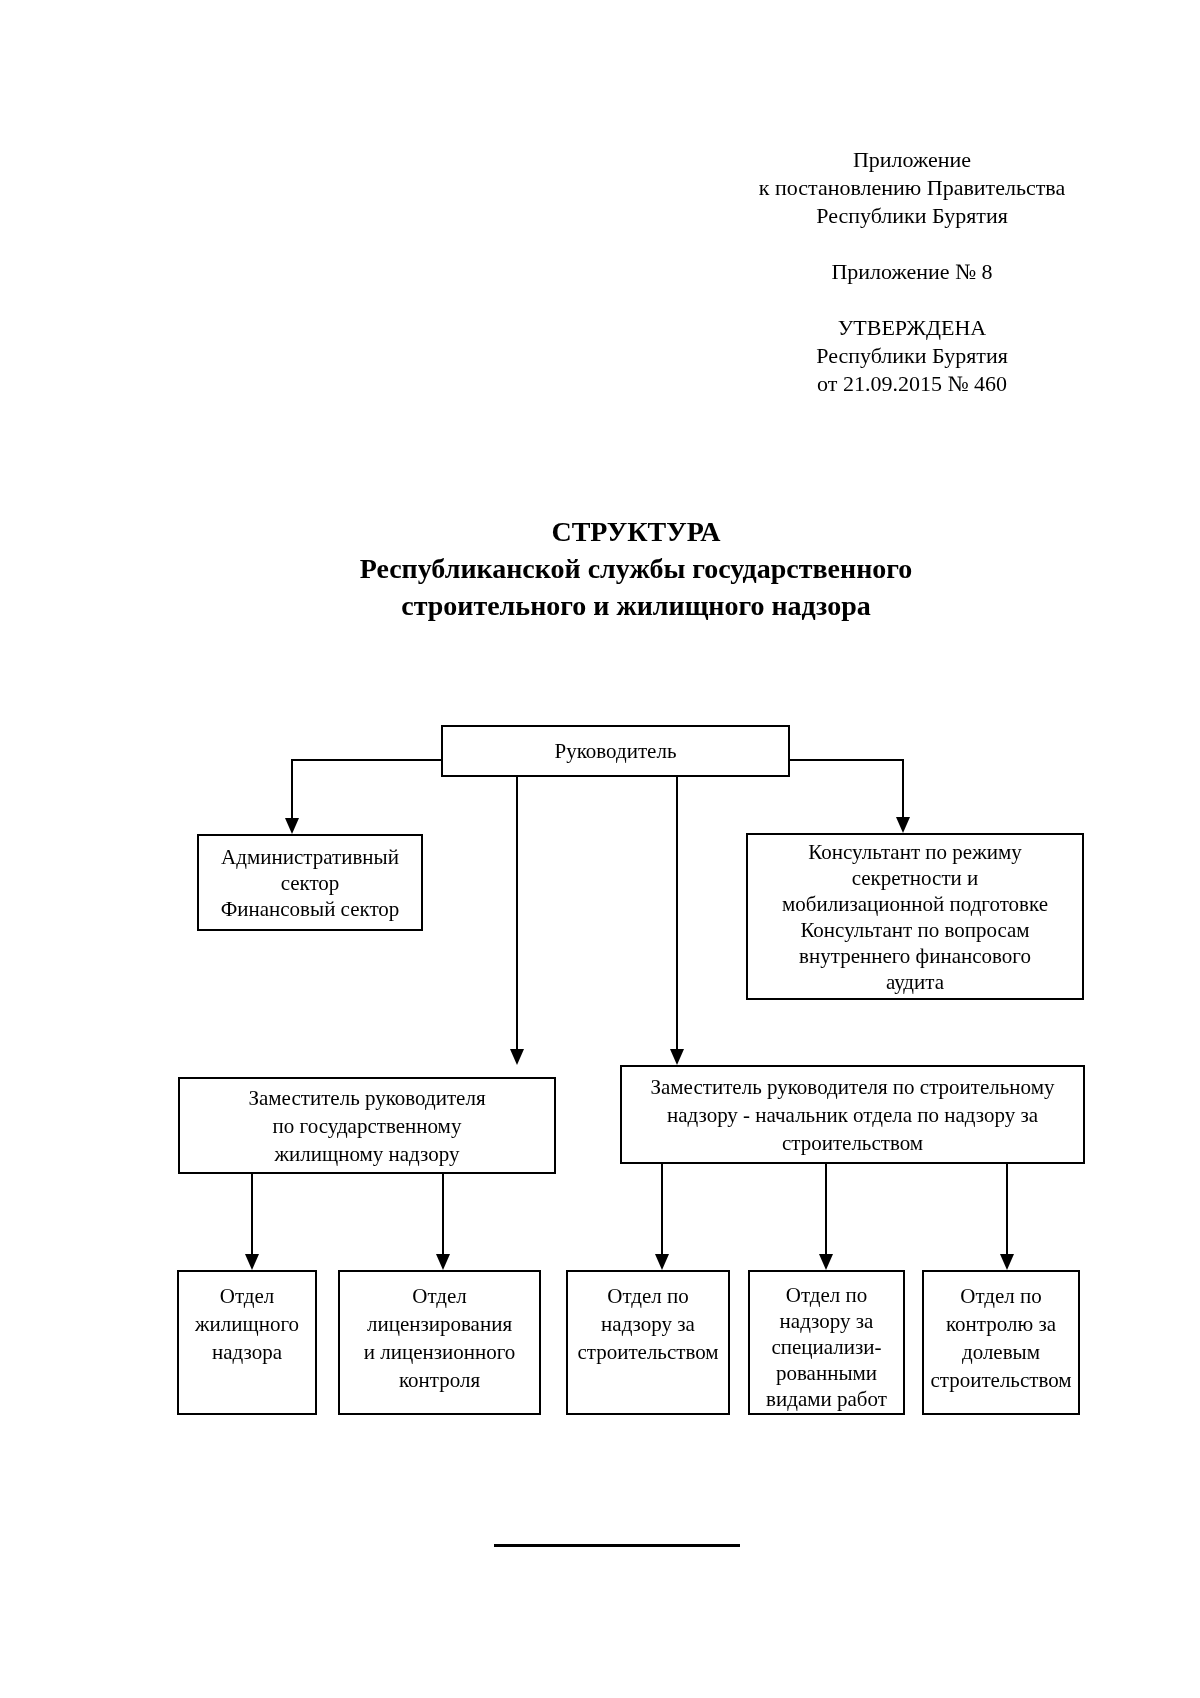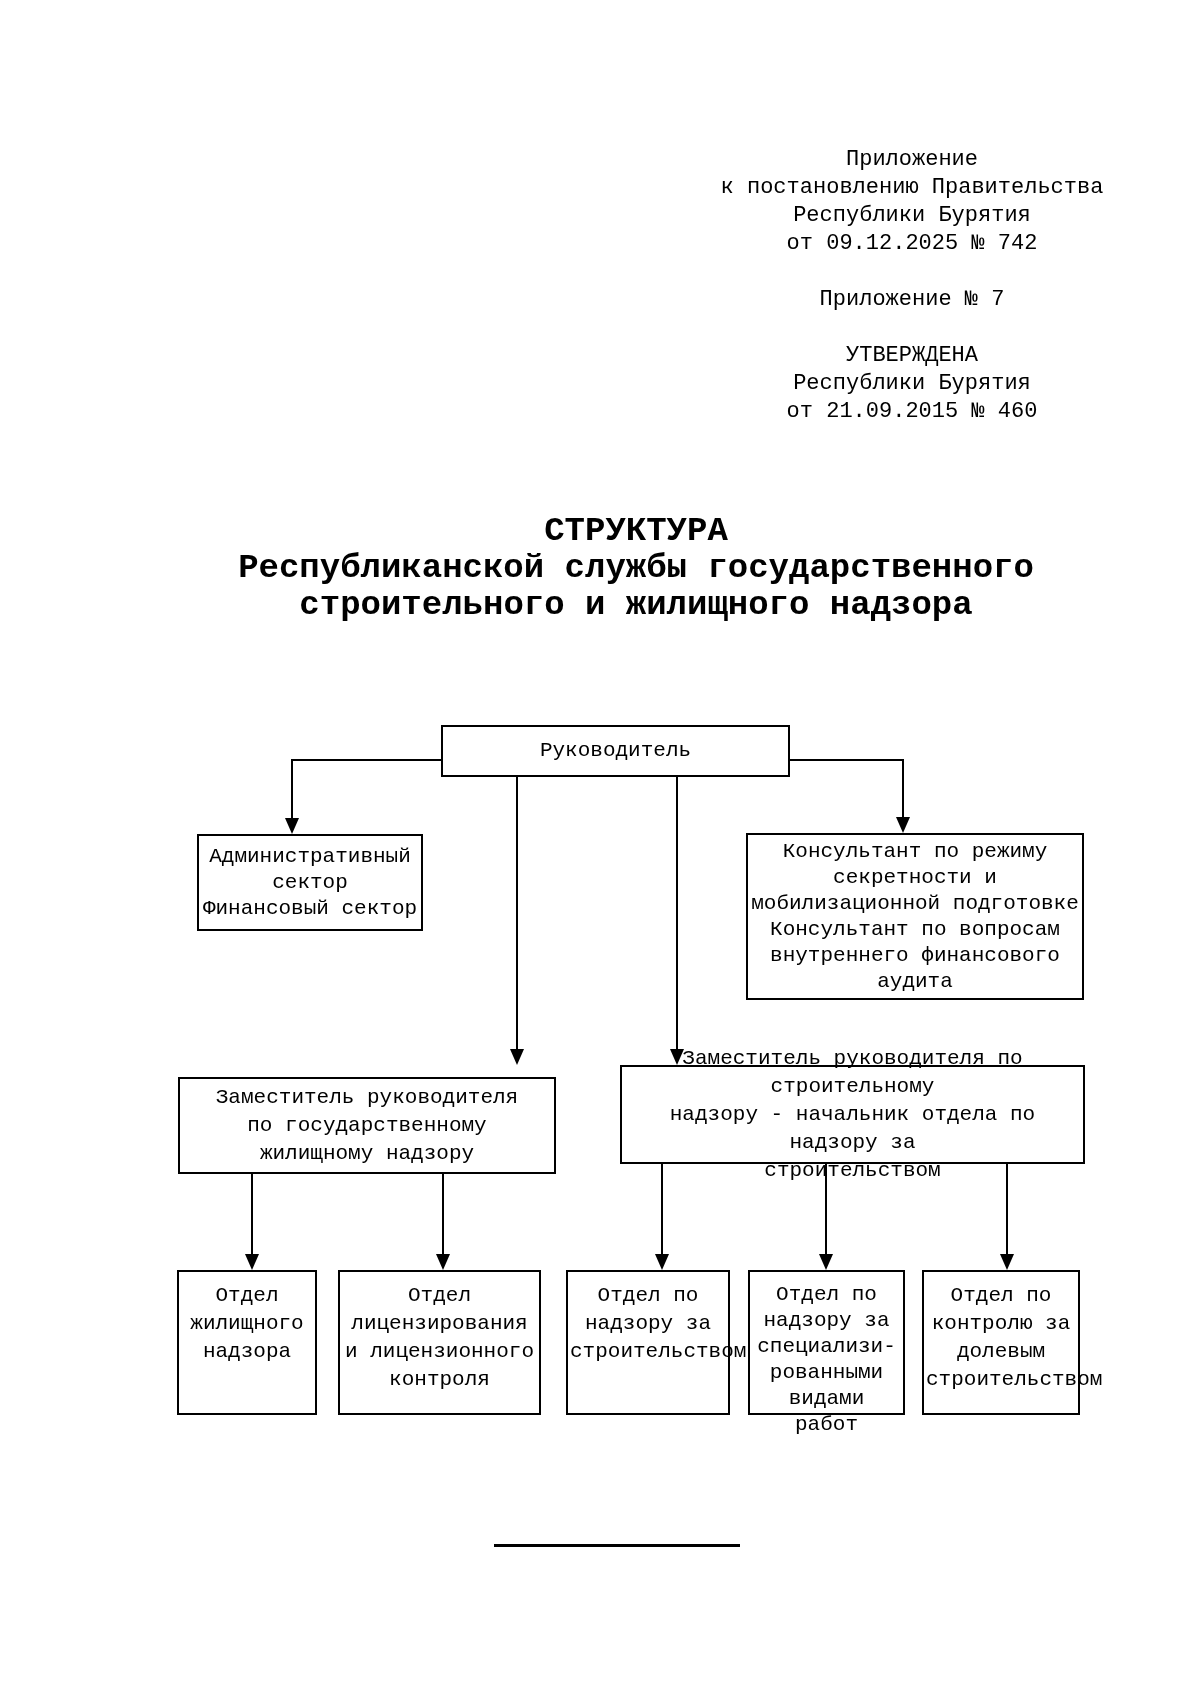--- a/index.html
+++ b/index.html
@@ -1,29 +1,29 @@
 <!DOCTYPE html>
 <html><head>
 <meta charset="utf-8">
 <style>
   html,body { margin:0; padding:0; background:#ffffff; }
   .page {
     position:relative; width:1200px; height:1698px;
     background:#ffffff; color:#000;
-    font-family:Liberation Mono, monospace;
+    font-family:Liberation Serif, serif;
     overflow:hidden;
   }
   .hdr {
     position:absolute; left:700px; top:146px; width:424px;
     text-align:center; font-size:22px; line-height:28px;
   }
   .hdr .gap { height:28px; }
   .doc-title {
     position:absolute; left:236px; top:513px; width:800px;
-    text-align:center; font-weight:bold; font-size:34px; line-height:37px;
+    text-align:center; font-weight:bold; font-size:28px; line-height:37px;
   }
   .chart { position:absolute; left:0; top:12px; width:1200px; height:1698px;border-radius:19px; }
   svg.connectors { position:absolute; left:0; top:0; width:1200px; height:1698px; }
   .node {
     position:absolute; box-sizing:border-box;
     border:2px solid #000; background:#fff;
     display:flex; align-items:center; justify-content:center;
     text-align:center; font-size:21px; line-height:28px;
     padding:2px;
   }
@@ -37,23 +37,22 @@
 </style>
 </head>
 <body>
 
 <div class="page">
 
   <div class="hdr">
     <div>Приложение</div>
     <div>к постановлению Правительства</div>
     <div>Республики Бурятия</div>
-    <div>от 09.12.2025 № 742</div>
     <div class="gap"></div>
-    <div>Приложение № 7</div>
+    <div>Приложение № 8</div>
     <div class="gap"></div>
     <div>УТВЕРЖДЕНА</div>
     <div>Республики Бурятия</div>
     <div>от 21.09.2015 № 460</div>
   </div>
 
   <div class="doc-title">
     <div>СТРУКТУРА</div>
     <div>Республиканской службы государственного</div>
     <div>строительного и жилищного надзора</div>

